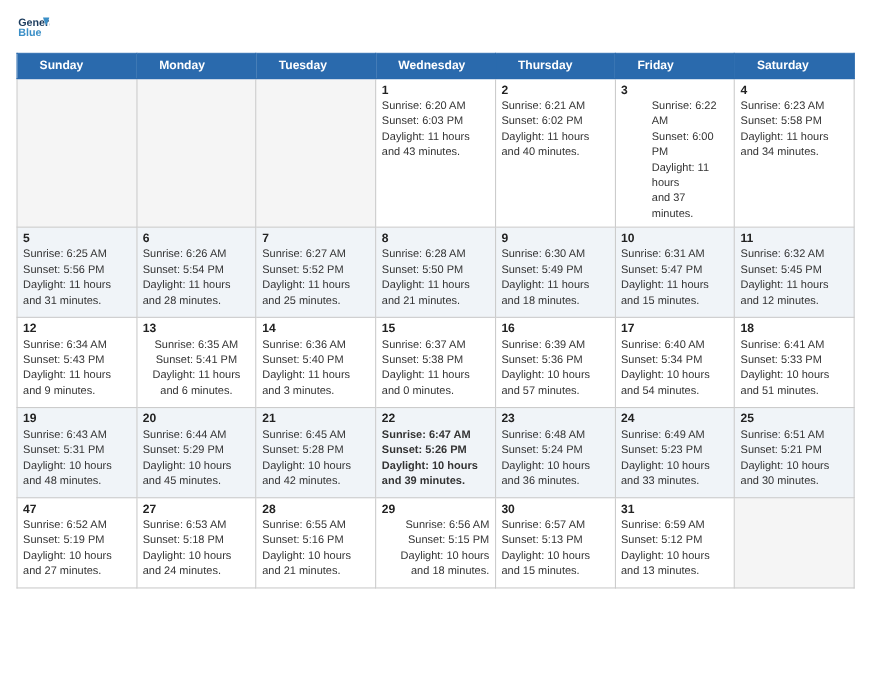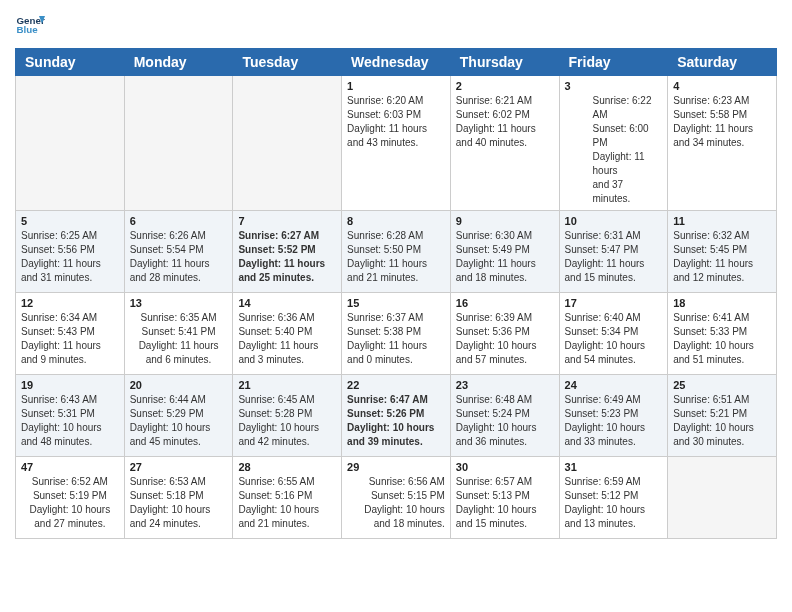--- a/index.html
+++ b/index.html
@@ -43,23 +43,23 @@
       color: #444;
     }
     .calendar {
       width: 100%;
       border-collapse: collapse;
       font-size: 9.5px;
     }
     .calendar th {
       background: #2a6aad;
       color: #fff;
-      padding: 5px 9px;
+      padding: 5px 20px;
       text-align: left;
-      font-size: 14px;
+      font-size: 11px;
       font-weight: bold;
       border: 1px solid #2a6aad;
     }
     .calendar td {
       border: 1px solid #ccc;
       vertical-align: top;
       padding: 4px 5px;
       width: calc(100% / 7);
       height: 82px;
       background: #fff;
@@ -156,21 +156,21 @@
           </td>
           <td>
             <div class="day-num">6</div>
             <div class="day-info" style="white-space: pre-line;">Sunrise: 6:26 AM
 Sunset: 5:54 PM
 Daylight: 11 hours
 and 28 minutes.</div>
           </td>
           <td>
             <div class="day-num">7</div>
-            <div class="day-info" style="white-space: pre-line; font-weight: bold;">Sunrise: 6:27 AM
+            <div class="day-info" style="white-space: pre-line;">Sunrise: 6:27 AM
 Sunset: 5:52 PM
 Daylight: 11 hours
 and 25 minutes.</div>
           </td>
           <td>
             <div class="day-num">8</div>
             <div class="day-info" style="white-space: pre-line;">Sunrise: 6:28 AM
 Sunset: 5:50 PM
 Daylight: 11 hours
 and 21 minutes.</div>
@@ -295,21 +295,21 @@
             <div class="day-num">25</div>
             <div class="day-info" style="white-space: pre-line;">Sunrise: 6:51 AM
 Sunset: 5:21 PM
 Daylight: 10 hours
 and 30 minutes.</div>
           </td>
         </tr>
         <tr>
           <td>
             <div class="day-num">47</div>
-            <div class="day-info" style="white-space: pre-line; text-align: center;">Sunrise: 6:52 AM
+            <div class="day-info" style="white-space: pre-line;">Sunrise: 6:52 AM
 Sunset: 5:19 PM
 Daylight: 10 hours
 and 27 minutes.</div>
           </td>
           <td>
             <div class="day-num">27</div>
             <div class="day-info" style="white-space: pre-line;">Sunrise: 6:53 AM
 Sunset: 5:18 PM
 Daylight: 10 hours
 and 24 minutes.</div>

